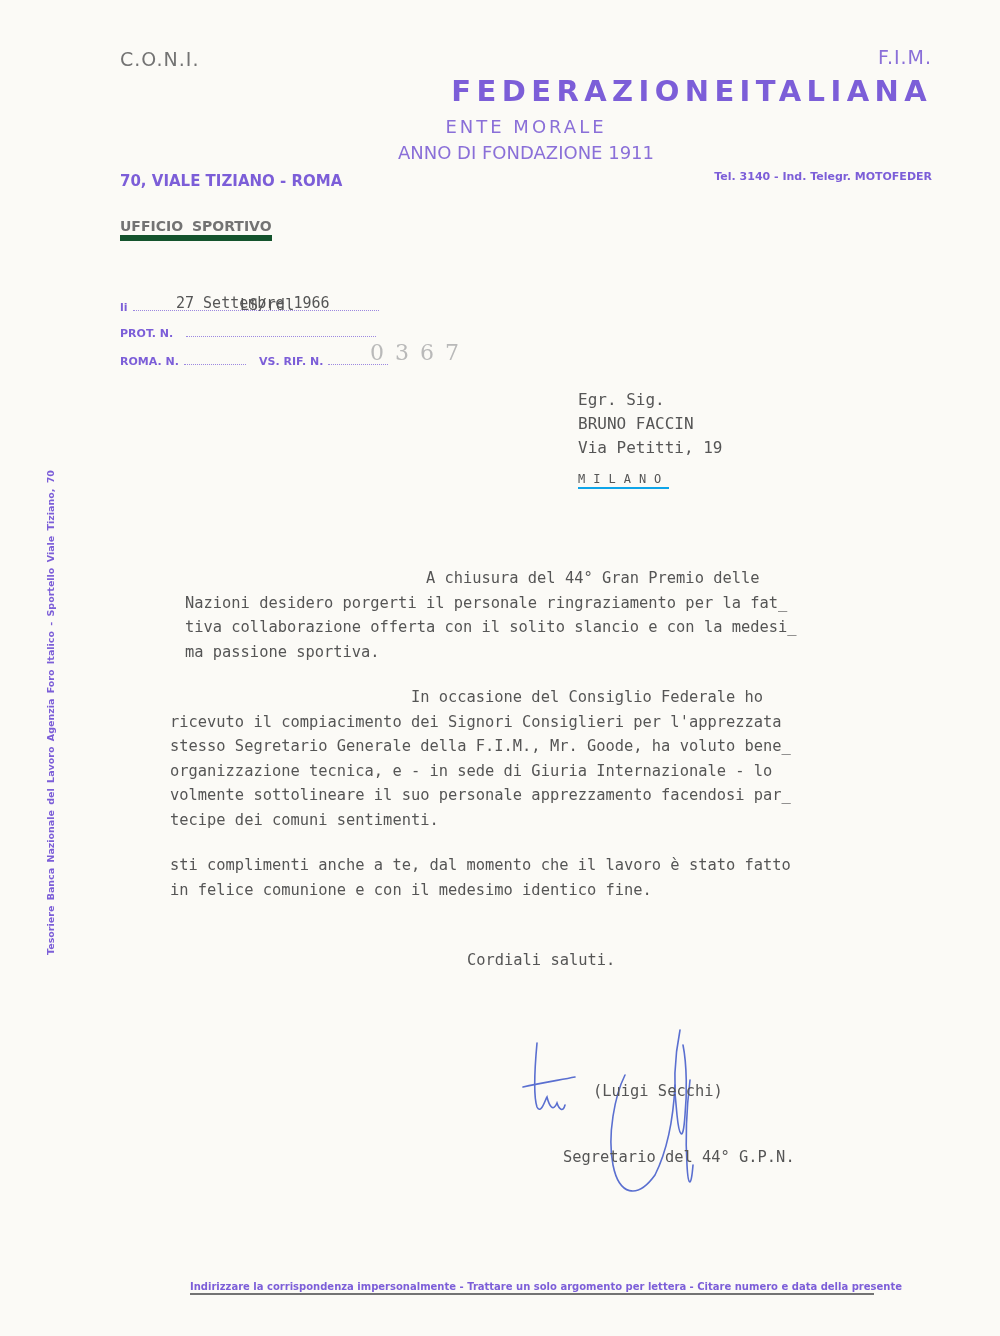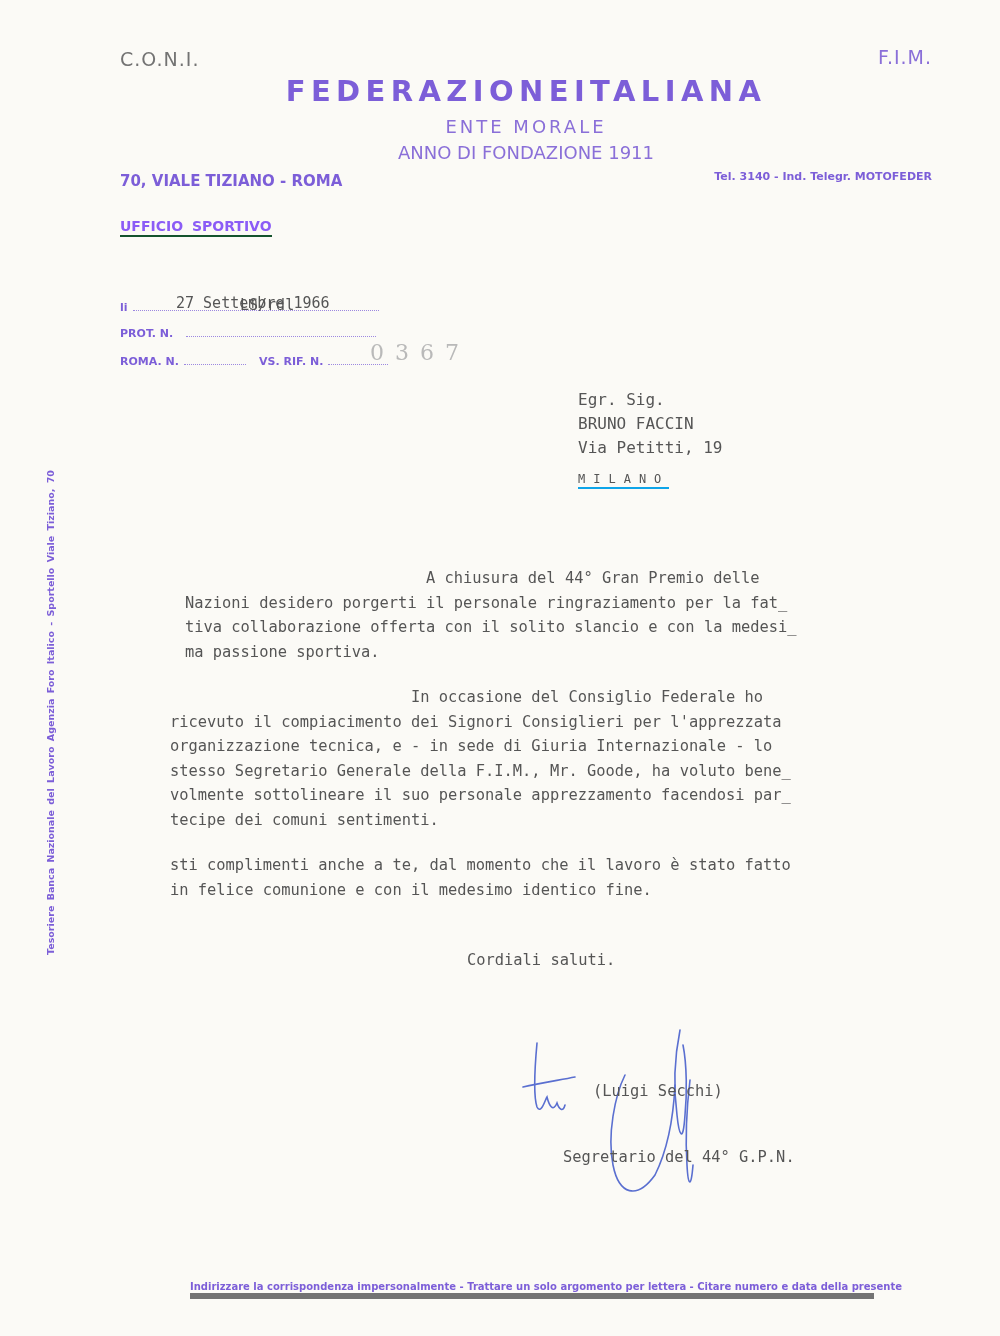--- a/index.html
+++ b/index.html
@@ -6,29 +6,29 @@
     body {
       width: 1000px; height: 1336px; position: relative; overflow: hidden;
       background: #fbfaf6;
       font-family: "DejaVu Sans", sans-serif;
     }
     .abs { position: absolute; }
     .coni { left: 120px; top: 48px; font-size: 19px; letter-spacing: 1px; color: #737373; }
     .fim { right: 68px; top: 46px; font-size: 19px; letter-spacing: 1px; color: #8a6fd8; }
     .fed-title {
       left: 120px; top: 74px; width: 812px; font-size: 29px; font-weight: bold;
-      color: #7c5ed8; letter-spacing: 5.4px; white-space: nowrap; display: flex; justify-content: center;
+      color: #7c5ed8; letter-spacing: 5.4px; white-space: nowrap; display: flex; justify-content: flex-end;
     }
     .ente { left: 0; width: 1052px; text-align: center; top: 116px; font-size: 18px; letter-spacing: 3px; color: #8a6fd8; }
     .anno { left: 0; width: 1052px; text-align: center; top: 142px; font-size: 18px; color: #8a6fd8; }
     .addr { left: 120px; top: 172px; font-size: 15px; font-weight: bold; color: #7c5ed8; }
     .tel { right: 68px; top: 170px; font-size: 11px; font-weight: bold; color: #7c5ed8; }
     .ufficio {
-      left: 120px; top: 218px; font-size: 14px; font-weight: bold; color: #8b5cf6;
-      border-bottom: 2px solid #14532d; padding-bottom: 1px; word-spacing: 4px;
+      left: 120px; top: 218px; font-size: 14px; font-weight: bold; color: #737373;
+      border-bottom: 6px solid #14532d; padding-bottom: 1px; word-spacing: 4px;
     }
     .typed { font-family: "DejaVu Sans Mono", monospace; color: #555; }
     .date { left: 176px; top: 270px; font-size: 15px; margin-top: 24px; }
     .lbl { font-size: 11px; color: #7c5ed8; font-weight: bold; }
     .dots { border-bottom: 1px dotted #9c88e0; display: inline-block; height: 8px; }
     .row-li { left: 120px; top: 296px; }
     .row-prot { left: 120px; top: 322px; }
     .row-posiz { left: 120px; top: 350px; }
     .lsrdl { left: 240px; top: 296px; font-size: 15px; }
     .stamp { left: 370px; top: 340px; font-size: 22px; color: #b9b9b9; letter-spacing: 2px; font-family: "DejaVu Serif", serif; }
@@ -42,21 +42,21 @@
     .line { white-space: pre; }
     .sig-name { left: 593px; top: 1082px; font-size: 15.4px; }
     .sig-title { left: 563px; top: 1118px; font-size: 15.4px; margin-top: 30px; }
     .signature { left: 515px; top: 1025px; width: 200px; height: 180px; }
     .sidebar {
       left: 45px; top: 955px; transform-origin: left top; transform: rotate(-90deg);
       font-size: 9.5px; color: #7c5ed8; white-space: nowrap; font-weight: bold; word-spacing: 2px;
     }
     .footer {
       left: 190px; top: 1281px; width: 684px; font-size: 10px; font-weight: bold; color: #7c5ed8;
-      border-bottom: 6px solid #737373; white-space: nowrap; padding-bottom: 1px;
+      border-bottom: 2px solid #737373; white-space: nowrap; padding-bottom: 1px;
     }
   </style>
 </head>
 <body>
 
 <div class="abs coni">C.O.N.I.</div>
 <div class="abs fim">F.I.M.</div>
 <div class="abs fed-title">
   <span>FEDERAZIONE</span>
   <span>ITALIANA</span>
@@ -96,22 +96,22 @@
 
 <div class="abs typed body-text p1">
   <div class="line">                          A chiusura del 44° Gran Premio delle</div>
   <div class="line">Nazioni desidero porgerti il personale ringraziamento per la fat_</div>
   <div class="line">tiva collaborazione offerta con il solito slancio e con la medesi_</div>
   <div class="line">ma passione sportiva.</div>
 </div>
 <div class="abs typed body-text p2">
   <div class="line">                          In occasione del Consiglio Federale ho</div>
   <div class="line">ricevuto il compiacimento dei Signori Consiglieri per l'apprezzata</div>
+  <div class="line">stesso Segretario Generale della F.I.M., Mr. Goode, ha voluto bene_</div>
   <div class="line">organizzazione tecnica, e - in sede di Giuria Internazionale - lo</div>
-  <div class="line">stesso Segretario Generale della F.I.M., Mr. Goode, ha voluto bene_</div>
   <div class="line">volmente sottolineare il suo personale apprezzamento facendosi par_</div>
   <div class="line">tecipe dei comuni sentimenti.</div>
 </div>
 <div class="abs typed body-text p3">
   <div class="line">sti complimenti anche a te, dal momento che il lavoro è stato fatto</div>
   <div class="line">in felice comunione e con il medesimo identico fine.</div>
 </div>
 <div class="abs typed closing">Cordiali saluti.</div>
 
 <svg class="abs signature" viewBox="0 0 200 180">

